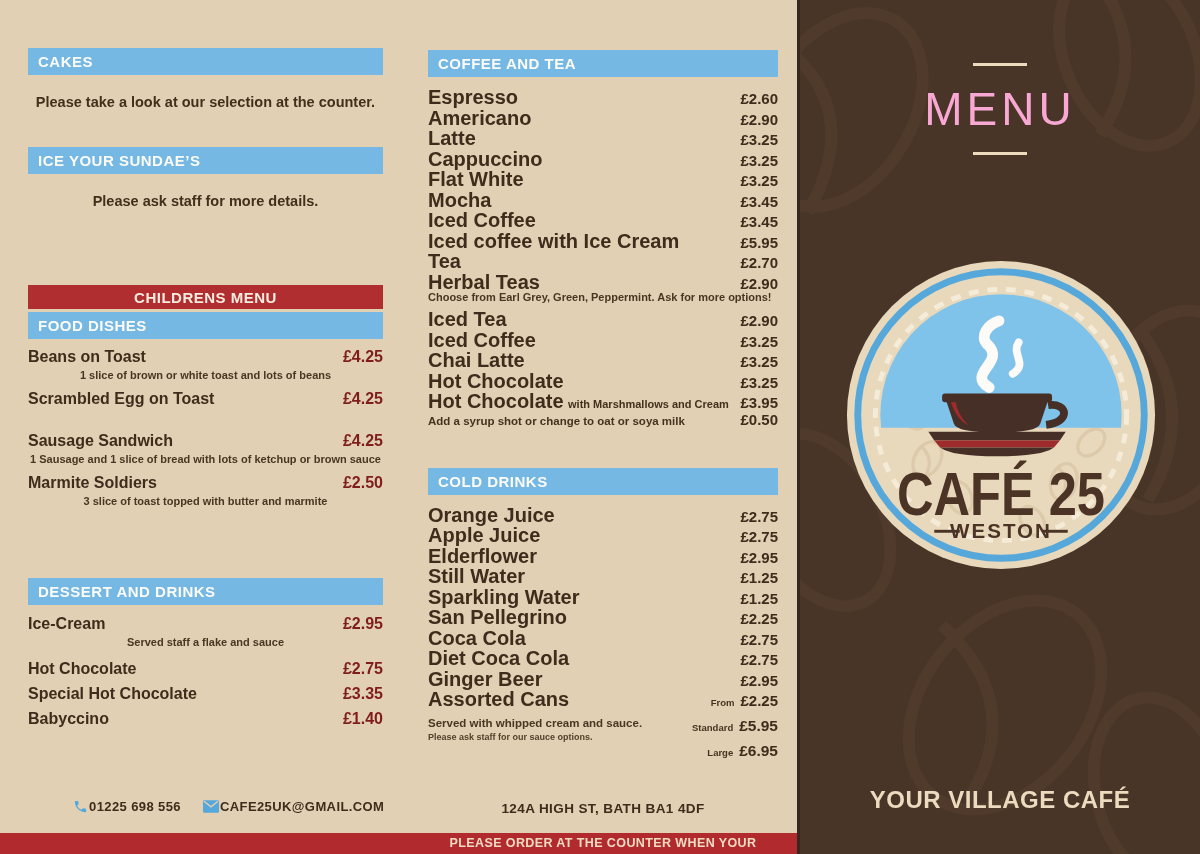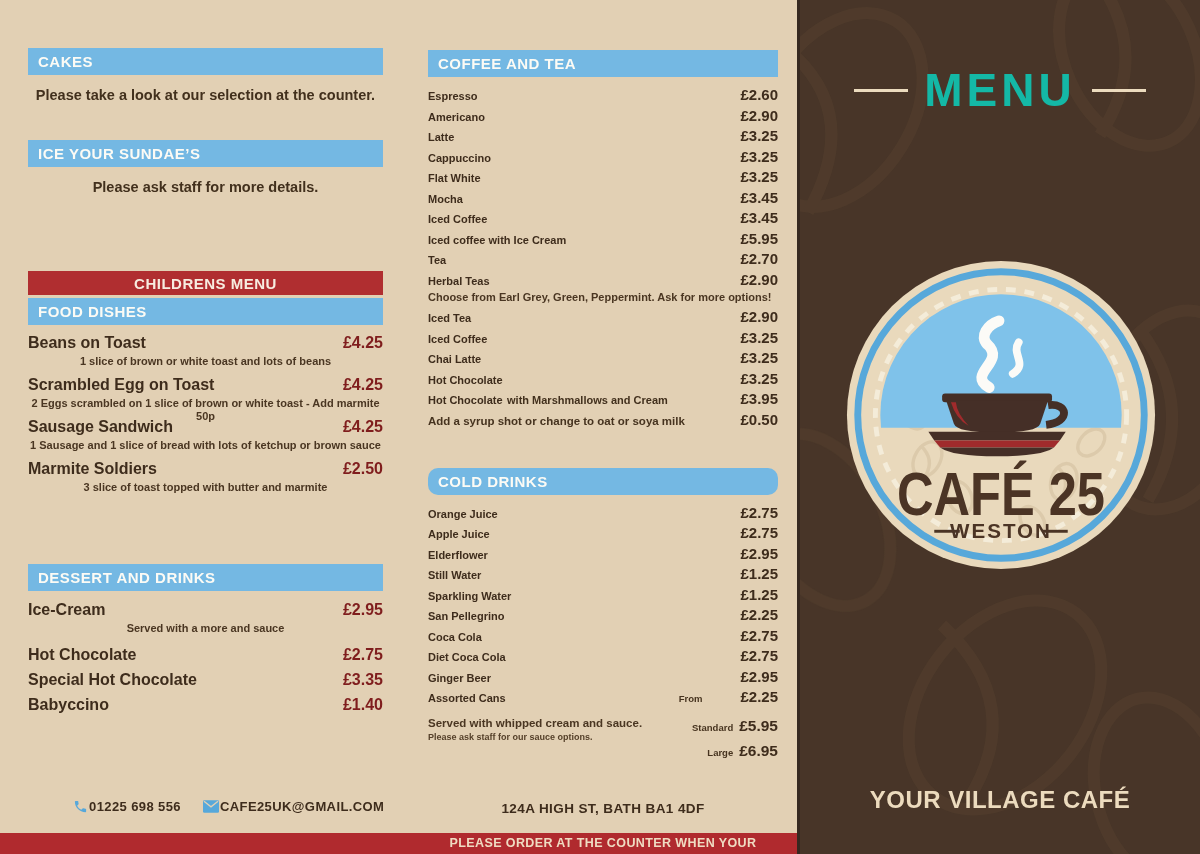--- a/index.html
+++ b/index.html
@@ -11,51 +11,51 @@
   .sheet { position:absolute; left:0; top:0; width:797px; height:854px; background:#e2d0b4; }
 
   .col-left { position:absolute; left:28px; top:0; width:355px;text-align:center; }
   .col-mid  { position:absolute; left:428px; top:0; width:350px; }
 
   .bar { height:27px; display:flex; align-items:center; padding-left:10px;
          background:#74b8e3; color:#fcfbf5; font-size:15px; font-weight:bold; letter-spacing:.5px; }
   .banner { height:24px; display:flex; align-items:center; justify-content:center;
             background:#b02e30; color:#f7ece0; font-size:15px; font-weight:bold; letter-spacing:.5px; }
 
-  .para { margin-top:11px; font-size:14.5px; font-weight:bold; line-height:19px; color:#42301d; }
+  .para { margin-top:18px; font-size:14.5px; font-weight:bold; line-height:19px; color:#42301d; }
 
   .h-cakes   { margin-top:48px; }
   .h-sundaes { margin-top:35px; }
   .banner    { margin-top:74px; }
   .h-food    { margin-top:3px; }
   .food-list { margin-top:9px; }
   .h-dessert { margin-top:62px; }
   .dessert-list { margin-top:10px; }
 
   .fitem { height:42px; }
   .fitem-d { height:41px; }
   .frow { display:flex; justify-content:space-between; align-items:baseline; height:21px; }
   .fname { font-size:16px; font-weight:bold; color:#3e2c1c; }
   .fprice { font-size:16px; font-weight:bold; color:#7f1d1d; }
   .desc { font-size:11px; font-weight:bold; color:#4a3622; height:13px; line-height:13px; }
   .drow { height:25px; display:flex; justify-content:space-between; align-items:center; }
 
   .h-coffee { margin-top:50px; }
   .clist { margin-top:9px; }
-  .h-cold { margin-top:38px;border-radius:10px; }
+  .h-cold { margin-top:38px; }
   .coldlist { margin-top:9px; }
   .row { height:20.5px; display:flex; justify-content:space-between; align-items:baseline; }
-  .nm { font-size:11px; font-weight:bold; color:#3e2c1c; }
+  .nm { font-size:20px; font-weight:bold; color:#3e2c1c; }
   .pr { font-size:15px; font-weight:bold; color:#3e2c1c; }
   .sfx { font-size:11px; font-weight:bold; color:#42301d; }
   .nm-small { font-size:11.5px; font-weight:bold; color:#46331f; }
   .row-small { height:19px; }
   .cdesc { height:17px; line-height:13px; font-size:11px; font-weight:bold; color:#4a3622; }
   .pfx { font-size:9.5px; font-weight:bold; color:#46331f; margin-right:6px; }
-  .prwrap { display:flex; align-items:baseline;gap:32px; }
+  .prwrap { display:flex; align-items:baseline; }
 
   .milk { margin-top:8px; display:flex; justify-content:space-between; }
   .milk-left .nm { display:block; height:21px; }
   .milk-left .desc { height:15px; font-size:11.5px; }
   .note { font-size:9px; font-weight:bold; color:#55402a; }
   .mprice { display:flex; align-items:baseline; justify-content:flex-end; height:25px; }
   .mprice .pr { font-size:15.5px; }
 
   .contacts { position:absolute; left:73px; top:799px; display:flex; gap:22px; align-items:center; }
   .contact { display:flex; align-items:center; gap:1px; font-size:13px; font-weight:bold;
@@ -65,21 +65,21 @@
   .notice { position:absolute; left:0; bottom:0; width:797px; height:21px; background:#b02a2e; }
   .notice span { position:absolute; left:428px; width:350px; text-align:center; line-height:21px;
                  font-size:12.5px; font-weight:bold; letter-spacing:.4px; color:#efdcc2; }
 
   
   .panel { position:absolute; left:797px; top:0; width:403px; height:854px;
            background:#483528; border-left:3px solid #352820; overflow:hidden; }
   .beans { position:absolute; left:0; top:0; }
   .panel-title { position:absolute; top:63px; left:0; width:100%;
                  display:flex; align-items:center; justify-content:center; gap:16px;
-                 color:#14b8a6; font-size:46px; font-weight:bold; letter-spacing:4px; }
+                 color:#f9a8d4; font-size:46px; font-weight:normal; letter-spacing:4px;flex-direction:column; }
   .dash { width:54px; height:3px; background:#ecdbbe; }
   .logo { position:absolute; left:44px; top:258px; }
   .tagline { position:absolute; top:786px; left:0; width:100%; text-align:center;
              color:#ecdbbe; font-size:24px; font-weight:bold; letter-spacing:.5px; }
 </style>
 </head>
 <body>
 
 <div class="page">
 
@@ -113,21 +113,20 @@
             <span class="fname">Beans on Toast</span>
             <span class="fprice">£4.25</span>
           </div>
           <div class="desc">1 slice of brown or white toast and lots of beans</div>
         </div>
         <div class="fitem">
           <div class="frow">
             <span class="fname">Scrambled Egg on Toast</span>
             <span class="fprice">£4.25</span>
           </div>
-          <div class="desc">2 Eggs scrambled on 1 slice of brown or white toast - Add marmite 50p</div>
         </div>
         <div class="fitem">
           <div class="frow">
             <span class="fname">Sausage Sandwich</span>
             <span class="fprice">£4.25</span>
           </div>
           <div class="desc">1 Sausage and 1 slice of bread with lots of ketchup or brown sauce</div>
         </div>
         <div class="fitem">
           <div class="frow">
@@ -140,21 +139,21 @@
 
       <div class="bar h-dessert">
         <span>DESSERT AND DRINKS</span>
       </div>
       <div class="dessert-list">
         <div class="fitem-d">
           <div class="frow">
             <span class="fname">Ice-Cream</span>
             <span class="fprice">£2.95</span>
           </div>
-          <div class="desc">Served with a more and sauce</div>
+          <div class="desc">Served staff a flake and sauce</div>
         </div>
         <div class="drow">
           <span class="fname">Hot Chocolate</span>
           <span class="fprice">£2.75</span>
         </div>
         <div class="drow">
           <span class="fname">Special Hot Chocolate</span>
           <span class="fprice">£3.35</span>
         </div>
         <div class="drow">

